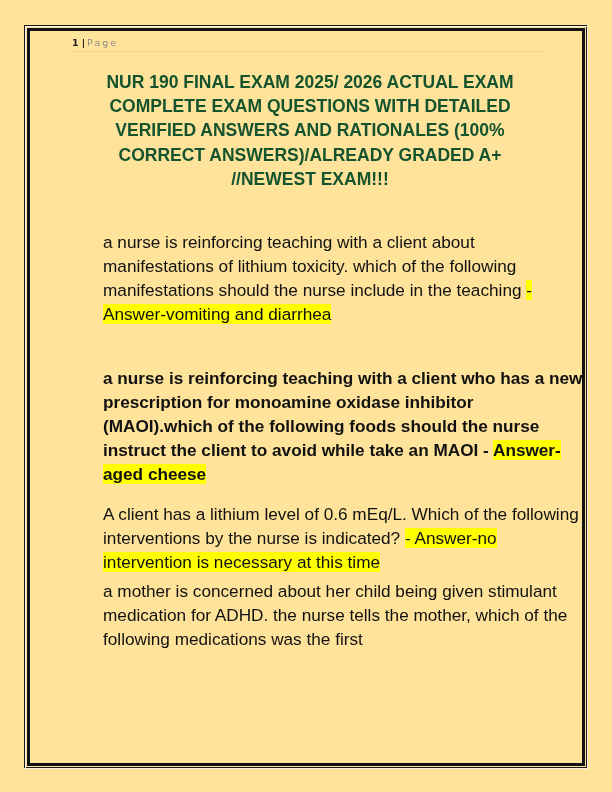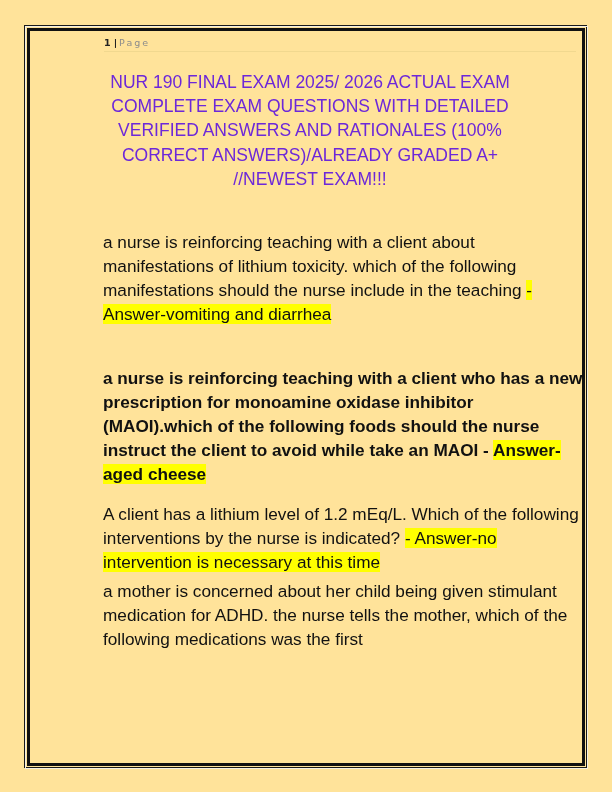--- a/index.html
+++ b/index.html
@@ -42,43 +42,42 @@
   .page-header {
     position: absolute;
     left: 72px;
     top: 35px;
     width: 472px;
     height: 16px;
     font-family: "DejaVu Sans", sans-serif;
     font-size: 9.5px;
     line-height: 16px;
     border-bottom: 1px solid #f1d88f;
-    margin-left: 32px;
   }
   .page-num {
     font-weight: bold;
     color: #222;
   }
   .page-sep {
     color: #222;
     font-weight: bold;
     margin: 0 2px 0 3px;
   }
   .page-word {
     color: #8c8c8c;
     letter-spacing: 2px;
   }
   .title {
     position: absolute;
     left: 80px;
     top: 70px;
     width: 460px;
     text-align: center;
-    color: #6d28d9;
-    font-weight: normal;
+    color: #14532d;
+    font-weight: bold;
     font-size: 17.5px;
     line-height: 24.2px;
   }
   .qa {
     position: absolute;
     left: 72px;
     width: 480px;
     color: #111;
     font-size: 17.2px;
     line-height: 24.1px;
@@ -107,18 +106,18 @@
 
 <div class="qa" id="qa1">
   <span>a nurse is reinforcing teaching with a client about manifestations of lithium toxicity. which of the following manifestations should the nurse include in the teaching </span><span class="hl">- Answer-vomiting and diarrhea</span>
 </div>
 
 <div class="qa" id="qa2">
   <span>a nurse is reinforcing teaching with a client who has a new prescription for monoamine oxidase inhibitor (MAOI).which of the following foods should the nurse instruct the client to avoid while take an MAOI - </span><span class="hl">Answer-aged cheese</span>
 </div>
 
 <div class="qa" id="qa3">
-  <span>A client has a lithium level of 1.2 mEq/L. Which of the following interventions by the nurse is indicated? </span><span class="hl">- Answer-no intervention is necessary at this time</span>
+  <span>A client has a lithium level of 0.6 mEq/L. Which of the following interventions by the nurse is indicated? </span><span class="hl">- Answer-no intervention is necessary at this time</span>
 </div>
 
 <div class="qa" id="qa4">
   <span>a mother is concerned about her child being given stimulant medication for ADHD. the nurse tells the mother, which of the following medications was the first</span>
 </div>
 
 </body></html>

